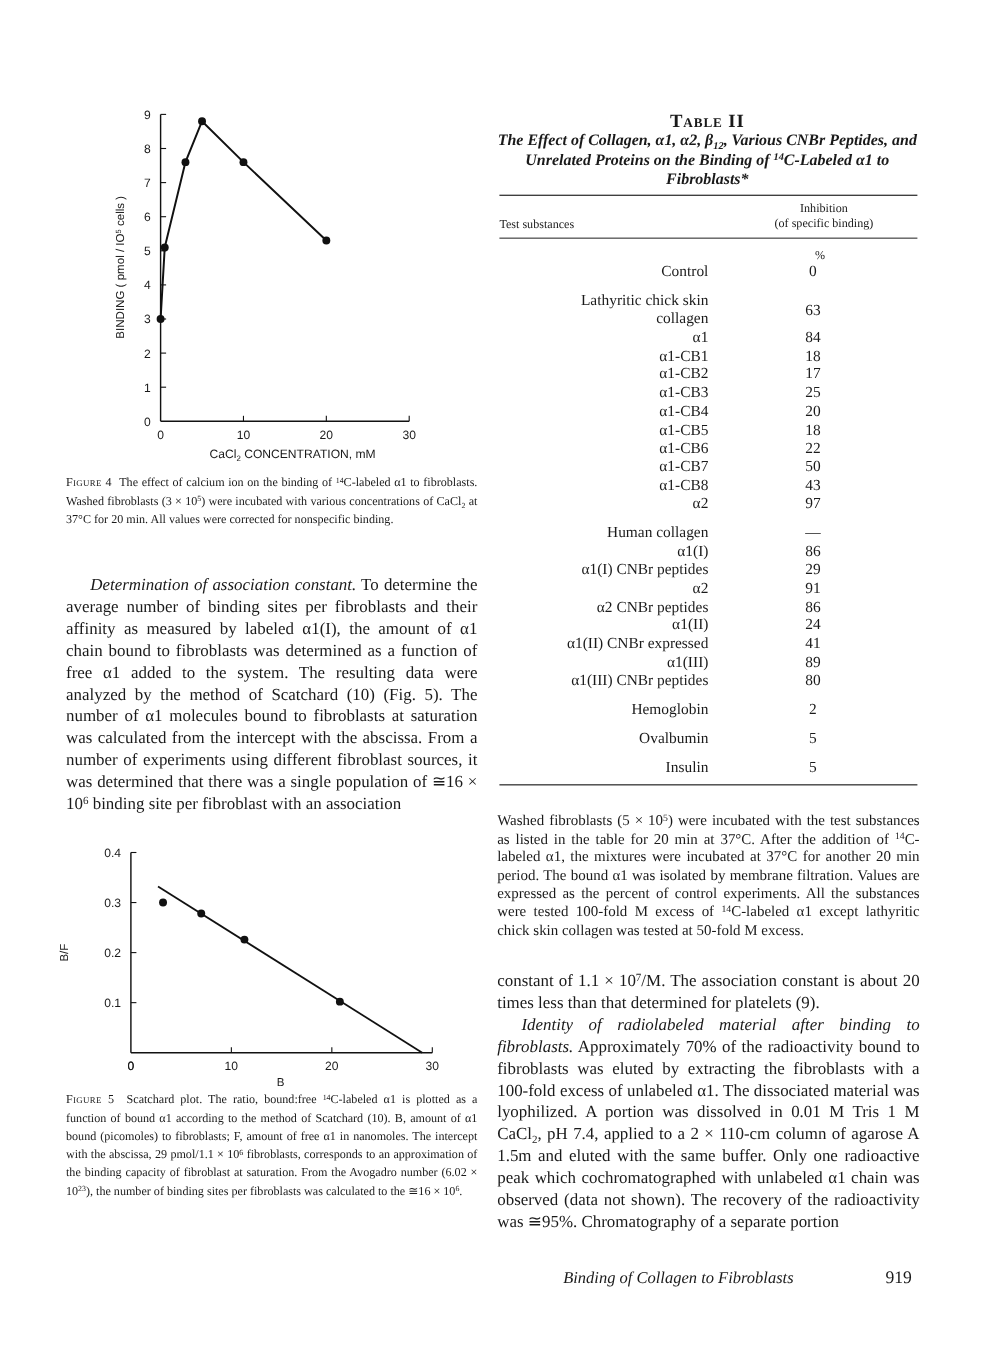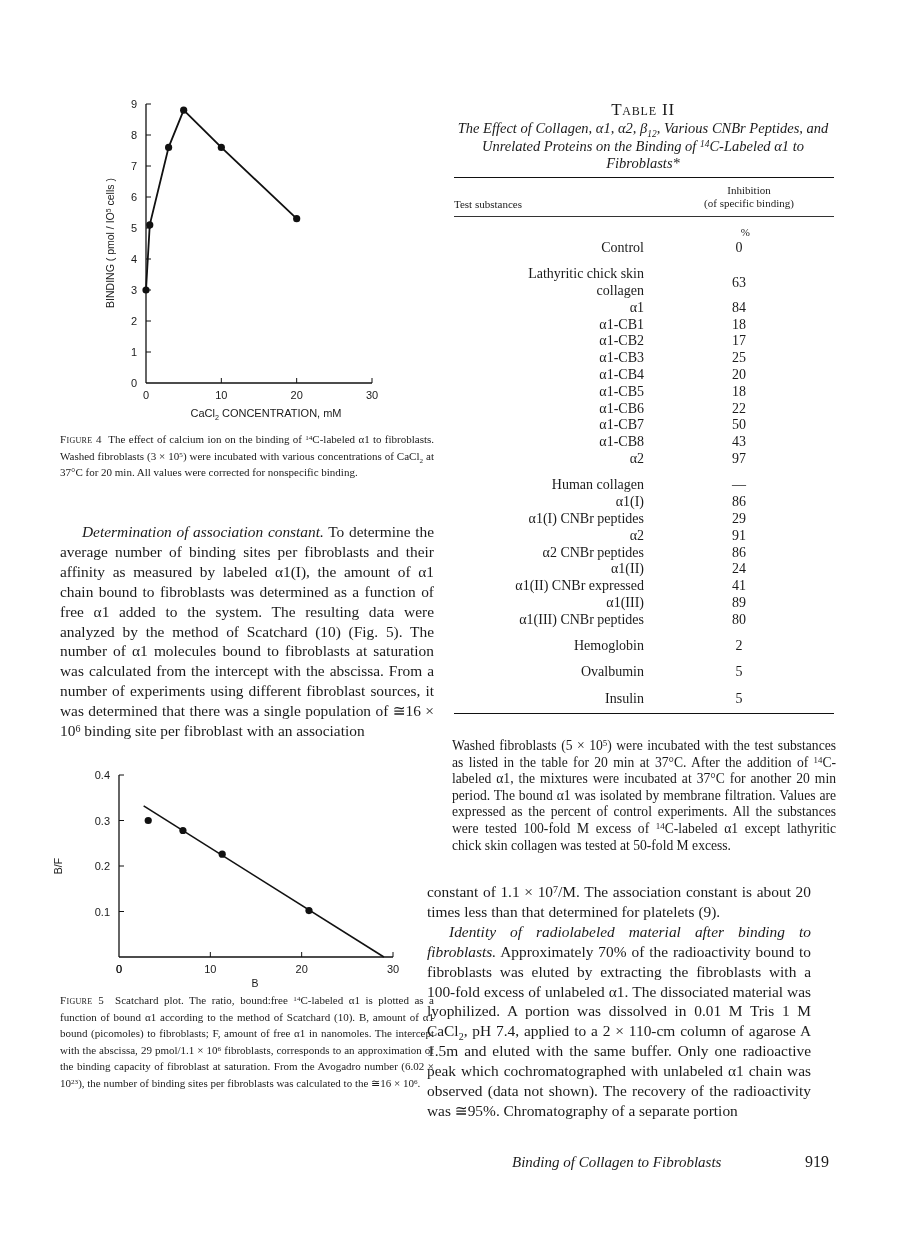--- a/index.html
+++ b/index.html
@@ -108,21 +108,21 @@
     <circle cx="182.93333333333334" cy="90.50999999999999" r="3.6" fill="#111"></circle>
     <circle cx="222.20666666666668" cy="114.17000000000002" r="3.6" fill="#111"></circle>
     <circle cx="308.97333333333336" cy="170.59" r="3.6" fill="#111"></circle>
     <text x="0" y="0" text-anchor="middle" font-size="10.5" transform="translate(62,126) rotate(-90)">B/F</text>
     <text x="255" y="247" text-anchor="middle" font-size="10.5">B</text>
   </svg>
 <div class="abs caption" style="left:60px;top:992px;width:374px;">
   <span class="fig">Figure 5</span>&nbsp;&nbsp;<span>Scatchard plot. The ratio, bound:free </span><sup>14</sup><span>C-labeled α1 is plotted as a function of bound α1 according to the method of Scatchard (10). B, amount of α1 bound (picomoles) to fibroblasts; F, amount of free α1 in nanomoles. The intercept with the abscissa, 29 pmol/1.1 × 10</span><sup>6</sup><span> fibroblasts, corresponds to an approximation of the binding capacity of fibroblast at saturation. From the Avogadro number (6.02 × 10</span><sup>23</sup><span>), the number of binding sites per fibroblasts was calculated to the ≅16 × 10</span><sup>6</sup><span>.</span>
 </div>
 
-<div class="abs table-title" style="left:452px;top:100px;width:382px;">
+<div class="abs table-title" style="left:452px;top:100px;width:382px;font-weight:bold;">
   <div class="t1">Table II</div>
   <div class="t2"><span>The Effect of Collagen, α1, α2, β</span><sub>12</sub><span>, Various CNBr Peptides, and Unrelated Proteins on the Binding of </span><sup>14</sup><span>C-Labeled α1 to Fibroblasts*</span></div>
 </div>
 
 <div class="abs" style="left:454px;top:177px;width:380px;">
   <div class="rule-thick"></div>
   <div style="display:flex;align-items:center;height:38px;font-size:11px;">
     <div style="flex:1;text-align:left;padding-top:14px;">Test substances</div>
     <div style="width:170px;text-align:center;line-height:13px;">
       <div>Inhibition</div>
@@ -231,19 +231,19 @@
         </tr>
       </tbody>
     </table>
   <div class="rule-thick" style="margin-top:6px;"></div>
 </div>
 
 <div class="abs footnote" style="left:452px;top:738px;width:384px;">
   <span>Washed fibroblasts (5 × 10</span><sup>5</sup><span>) were incubated with the test substances as listed in the table for 20 min at 37°C. After the addition of </span><sup>14</sup><span>C-labeled α1, the mixtures were incubated at 37°C for another 20 min period. The bound α1 was isolated by membrane filtration. Values are expressed as the percent of control experiments. All the substances were tested 100-fold M excess of </span><sup>14</sup><span>C-labeled α1 except lathyritic chick skin collagen was tested at 50-fold M excess.</span>
 </div>
 
-<div class="abs body-text" style="left:427px;top:882px;width:384px;">
+<div class="abs body-text" style="left:452px;top:882px;width:384px;">
   <p class="noindent"><span>constant of 1.1 × 10</span><sup>7</sup><span>/M. The association constant is about 20 times less than that determined for platelets (9).</span></p>
   <p><span class="it">Identity of radiolabeled material after binding to fibroblasts.</span><span> Approximately 70% of the radioactivity bound to fibroblasts was eluted by extracting the fibroblasts with a 100-fold excess of unlabeled α1. The dissociated material was lyophilized. A portion was dissolved in 0.01 M Tris 1 M CaCl</span><sub>2</sub><span>, pH 7.4, applied to a 2 × 110-cm column of agarose A 1.5m and eluted with the same buffer. Only one radioactive peak which cochromatographed with unlabeled α1 chain was observed (data not shown). The recovery of the radioactivity was ≅95%. Chromatography of a separate portion</span></p>
 </div>
 
 <div class="abs footer" style="left:512px;top:1154px;"><span class="it">Binding of Collagen to Fibroblasts</span></div>
 <div class="abs footer" style="left:805px;top:1153px;font-size:16px;">919</div>
 
 </body></html>

